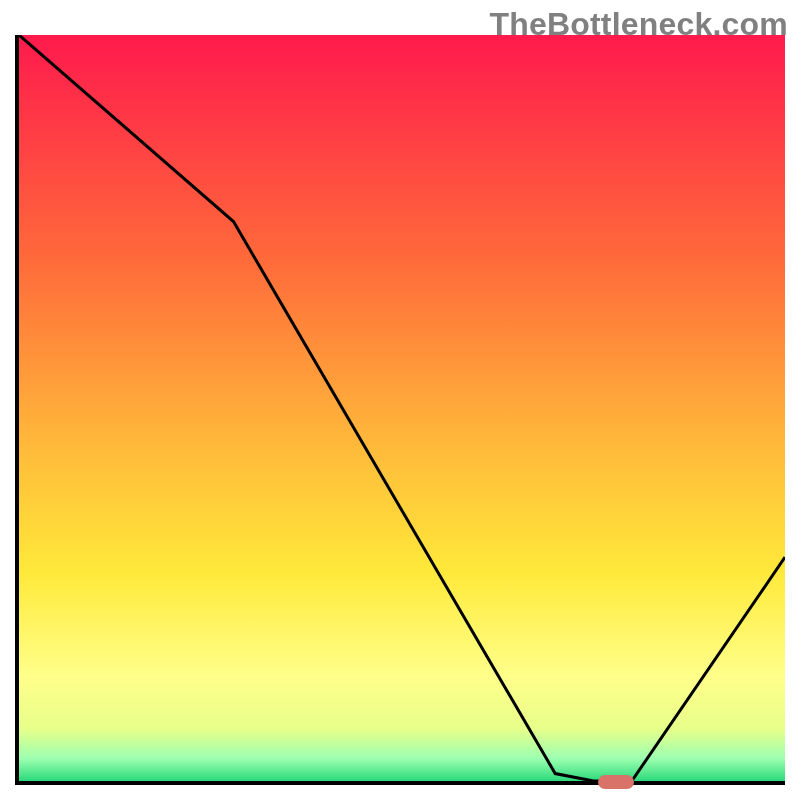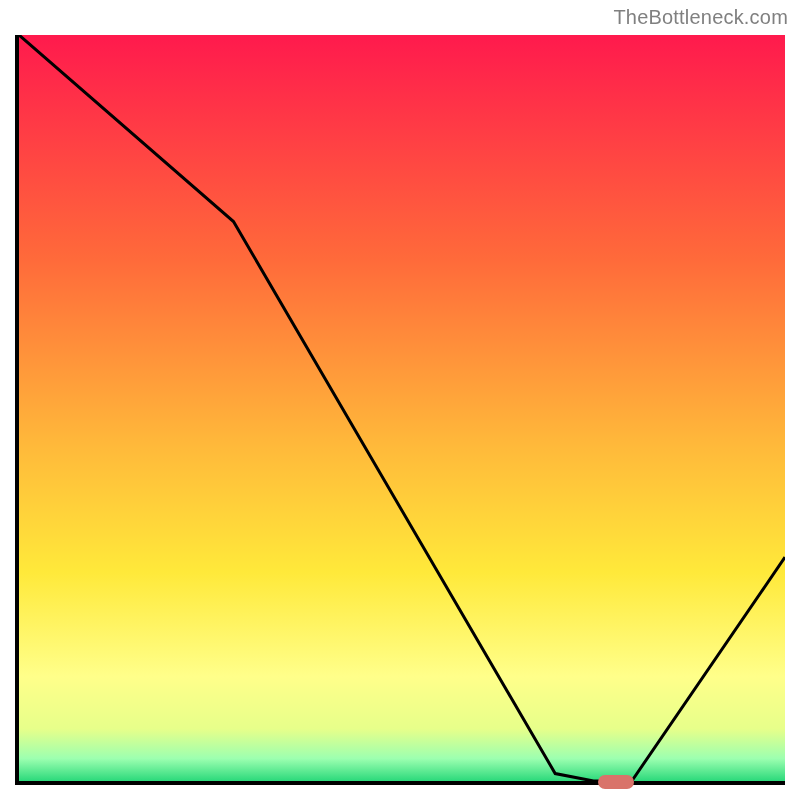--- a/index.html
+++ b/index.html
@@ -13,22 +13,22 @@
   .frame {
     position: relative;
     width: 800px;
     height: 800px;
   }
   .watermark {
     position: absolute;
     top: 6px;
     right: 12px;
     font-family: Arial, Helvetica, sans-serif;
-    font-size: 20px;
-    font-weight: 400;
+    font-size: 32px;
+    font-weight: 700;
     color: #808080;
     letter-spacing: 0.2px;
   }
   .plot-area {
     position: absolute;
     left: 15px;
     top: 35px;
     width: 770px;
     height: 750px;
     border-left: 4px solid #000;

